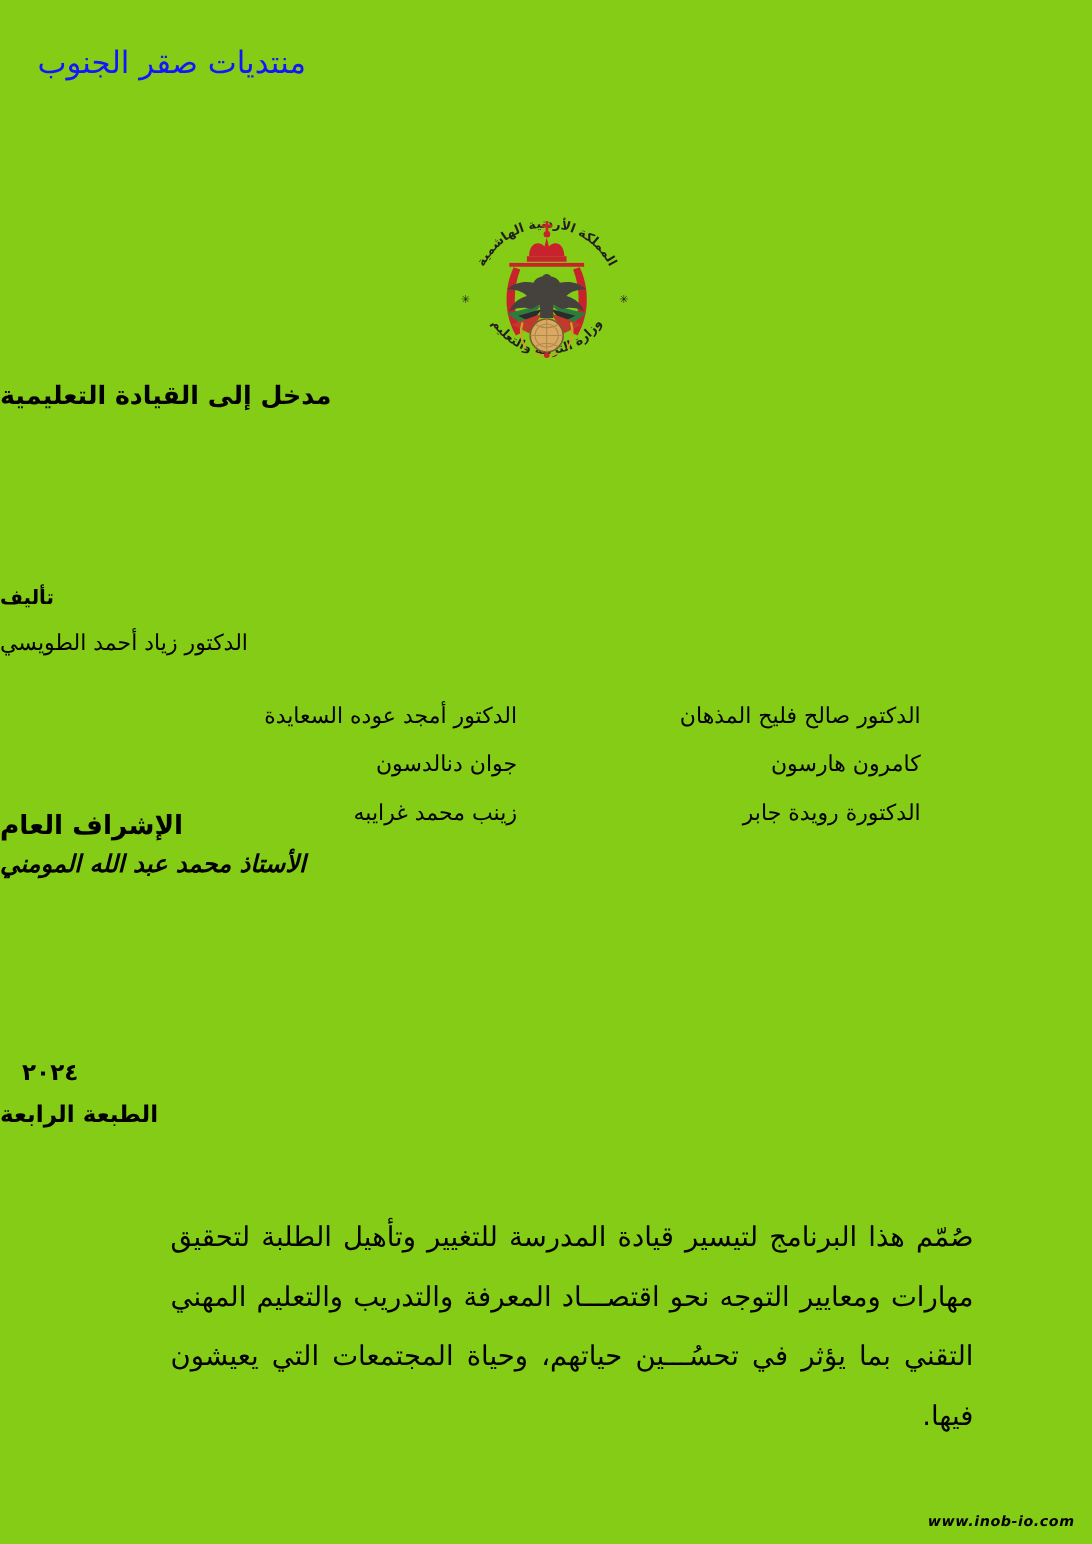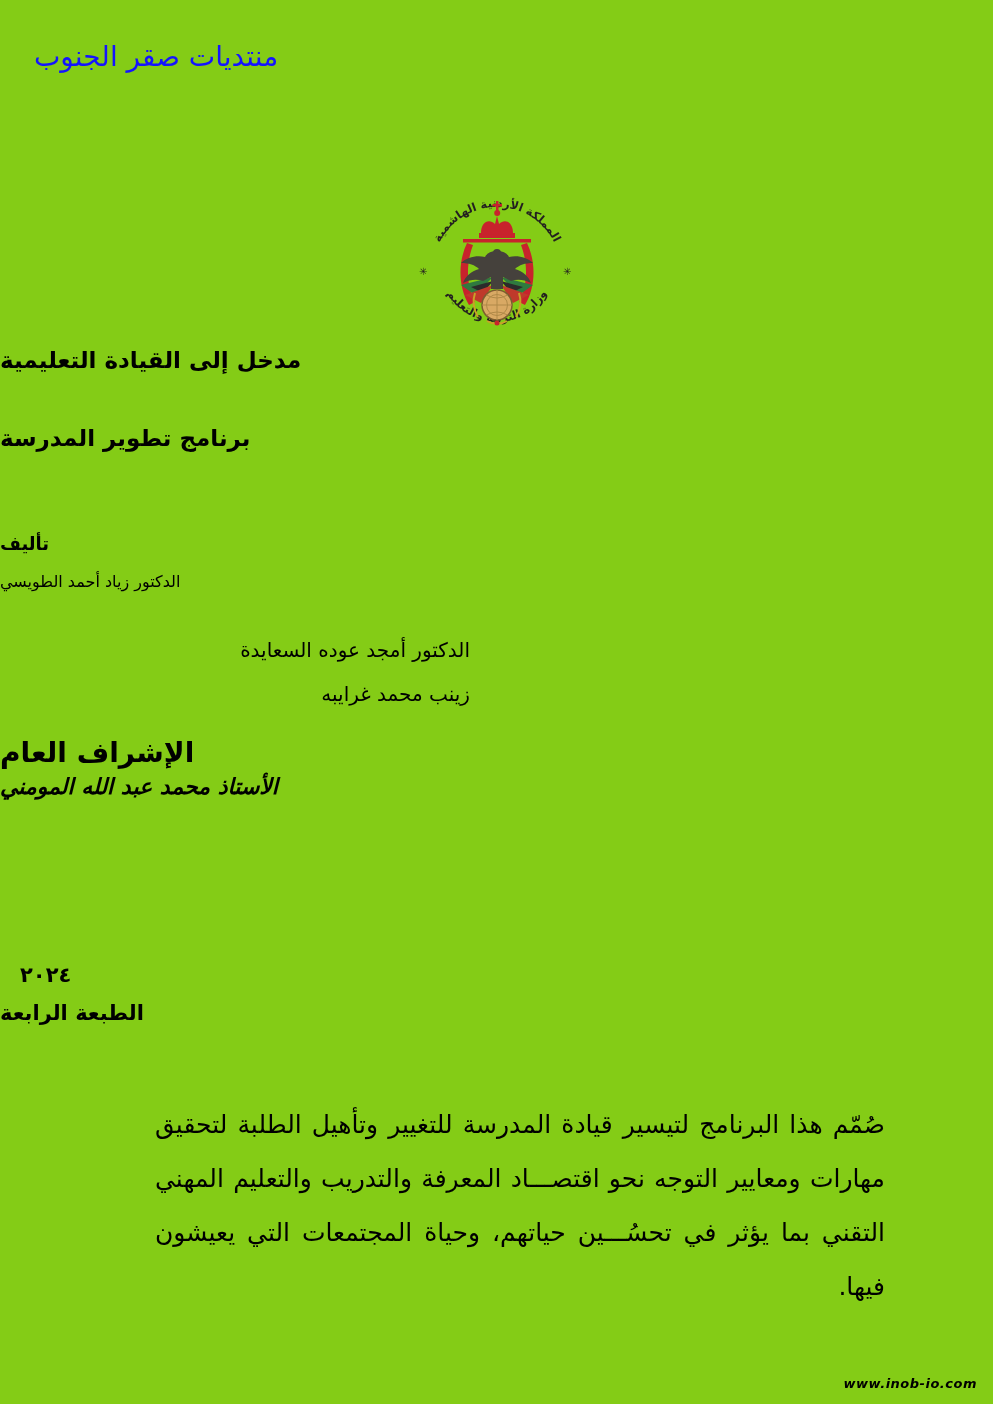--- a/index.html
+++ b/index.html
@@ -27,22 +27,22 @@
   .centered-line {
     position: absolute;
     left: 0; width: 100%;
     text-align: left;
     direction: rtl;
     white-space: nowrap;
   }
   .book-title     { top: 347px;  font-size: 23px; font-weight: bold; }
   .book-subtitle  { top: 425px;  font-size: 23px; font-weight: bold; }
   .authors-heading{ top: 533px;  font-size: 18px; font-weight: bold; }
-  .lead-author    { top: 572px;  font-size: 16px; }
-  .supervision-heading { top: 736px; font-size: 28px; font-weight: bold; }
+  .lead-author    { top: 572px;  font-size: 20px; }
+  .supervision-heading { top: 736px; font-size: 24px; font-weight: bold; }
   .supervision-name    { top: 774px; font-size: 22px; font-weight: bold; font-style: italic; }
   .edition-year   { top: 963px;  font-size: 21px; font-weight: bold; letter-spacing: 5px; padding-left: 20px; }
   .edition-label  { top: 1001px; font-size: 21px; font-weight: bold; }
 
   .authors-col {
     position: absolute;
     top: 628px;
     width: 340px;
     text-align: right;
     direction: rtl;
@@ -135,27 +135,32 @@
       <g fill="none" stroke="#c9a227" stroke-width="2">
         <path d="M61,124 Q54,112 58,100"></path>
         <path d="M99,124 Q106,112 102,100"></path>
         <path d="M70,128 Q80,134 90,128"></path>
       </g>
       <circle cx="80" cy="130" r="2.5" fill="#c8232c"></circle>
     </svg>
   </div>
 
   <div class="centered-line book-title">مدخل إلى القيادة التعليمية</div>
-  <div class="centered-line book-subtitle">برنامج تطوير المدرسة</div>
 
   <div class="centered-line authors-heading">تأليف</div>
   <div class="centered-line lead-author">الدكتور زياد أحمد الطويسي</div>
 
+  <div class="authors-col col-right">
+    <div class="author-name">الدكتور صالح فليح المذهان</div>
+    <div class="author-name">كامرون هارسون</div>
+    <div class="author-name">الدكتورة رويدة جابر</div>
+  </div>
   <div class="authors-col col-left">
     <div class="author-name">الدكتور أمجد عوده السعايدة</div>
+    <div class="author-name">جوان دنالدسون</div>
     <div class="author-name">زينب محمد غرايبه</div>
   </div>
 
   <div class="centered-line supervision-heading">الإشراف العام</div>
   <div class="centered-line supervision-name">الأستاذ محمد عبد الله المومني</div>
 
   <div class="centered-line edition-year">٢٠٢٤</div>
   <div class="centered-line edition-label">الطبعة الرابعة</div>
 
   <p class="description">صُمّم هذا البرنامج لتيسير قيادة المدرسة للتغيير وتأهيل الطلبة لتحقيق مهارات ومعايير التوجه نحو اقتصـــاد المعرفة والتدريب والتعليم المهني التقني بما يؤثر في تحسُـــين حياتهم، وحياة المجتمعات التي يعيشون فيها.</p>

